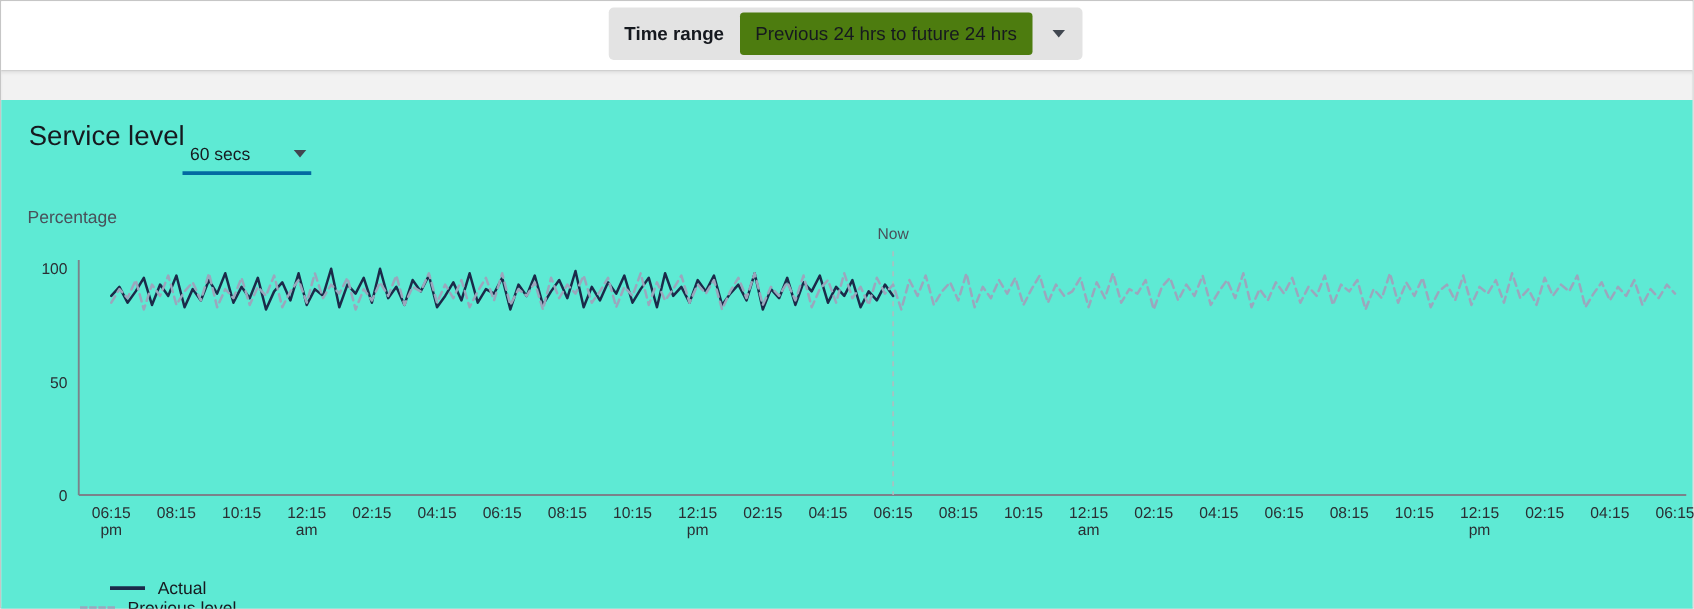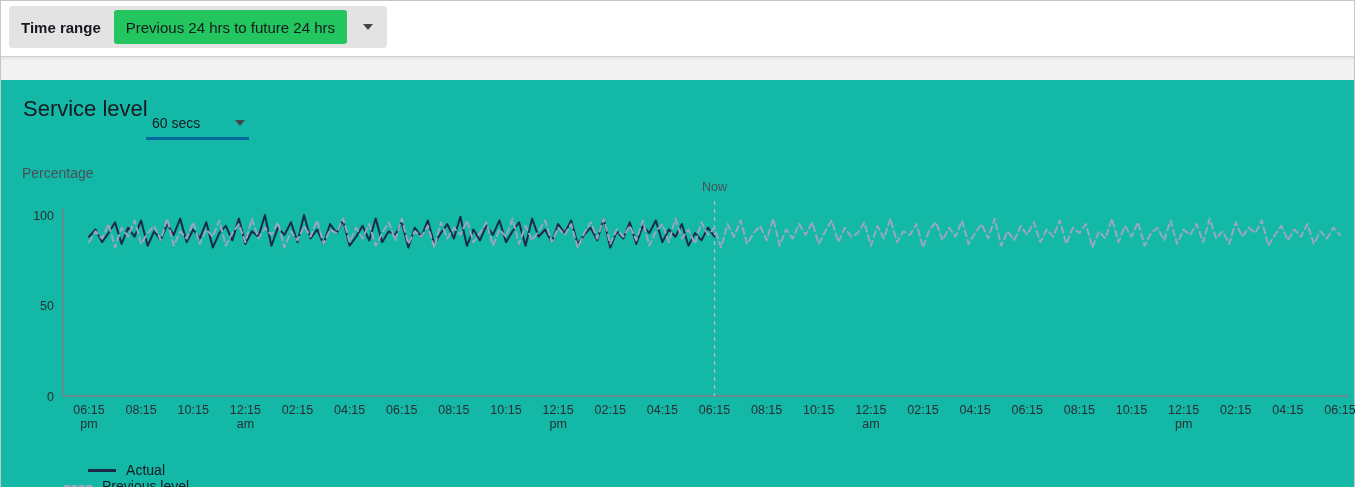--- a/index.html
+++ b/index.html
@@ -1,35 +1,35 @@
 <!DOCTYPE html>
 <html><head>
 <meta charset="utf-8">
 <style>
   * { margin:0; padding:0; box-sizing:border-box; }
   html,body { width:1355px; height:487px; background:#fff; overflow:hidden;
               font-family:"Liberation Sans", sans-serif; color:#16191f; }
   .page { width:1355px; height:487px; border:1px solid #c6c6c6; position:relative; background:#fff; }
 
   
-  .topbar { height:55px; background:#fff; display:flex; align-items:flex-start; padding:5px 0 0 8px; }
+  .topbar { height:55px; background:#fff; display:flex; align-items:flex-start; padding:5px 0 0 8px;justify-content:center; }
   .filter-group { background:#e3e3e3; border-radius:4px; height:42px; display:flex; align-items:center;
                   padding:0 14px 0 12px; margin-right:10px; }
   .filter-label { font-weight:700; font-size:15px; color:#16191f; margin-right:13px; white-space:nowrap; }
-  .select-box { background:#22c55e; border-radius:3px; height:34px; display:flex; align-items:center;
+  .select-box { background:#4d7c0f; border-radius:3px; height:34px; display:flex; align-items:center;
                 padding:0 12px; font-size:15px; color:#16191f; white-space:nowrap; cursor:pointer; }
   .caret { width:0; height:0; border-left:5px solid transparent; border-right:5px solid transparent;
            border-top:6px solid #414750; margin-left:16px; cursor:pointer; flex:none; }
 
   
   .band { height:24px; background:#f2f2f2; border-top:1px solid #d0d0d0;
           box-shadow: inset 0 2px 2px rgba(0,0,0,0.05); }
 
   
-  .panel { position:relative; height:407px; background:#14b8a6; }
+  .panel { position:relative; height:407px; background:#5eead4; }
   .page-title { position:absolute; left:22px; top:16px; font-size:22px; font-weight:400; color:#16191f; }
   .threshold { position:absolute; left:145px; top:28px; width:103px; height:32px;
                border-bottom:3px solid #0369a1; display:flex; align-items:center;
                justify-content:space-between; padding:0 4px 0 6px; font-size:14px; cursor:pointer; }
   .threshold .caret { margin-left:0; border-top-color:#414750; }
   .ylabel { position:absolute; left:21px; top:85px; font-size:14px; color:#49505a; }
 
   svg#chart-svg { position:absolute; left:0; top:85px; width:1355px; height:275px; display:block; }
   svg#chart-svg text { font-family:"Liberation Sans", sans-serif; font-size:12.5px; fill:#2a2e33; }
   svg#chart-svg text.now-text { fill:#49505a; }

